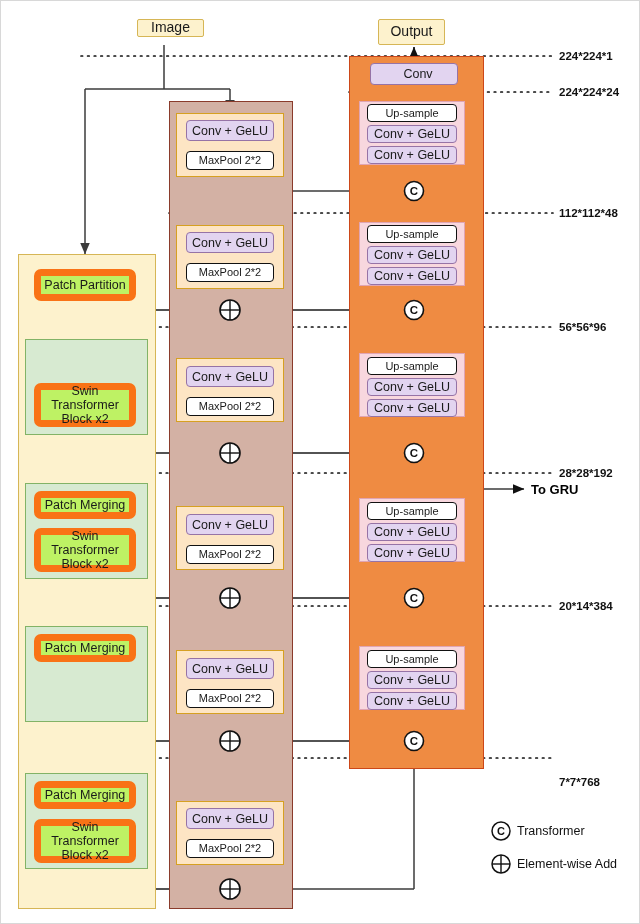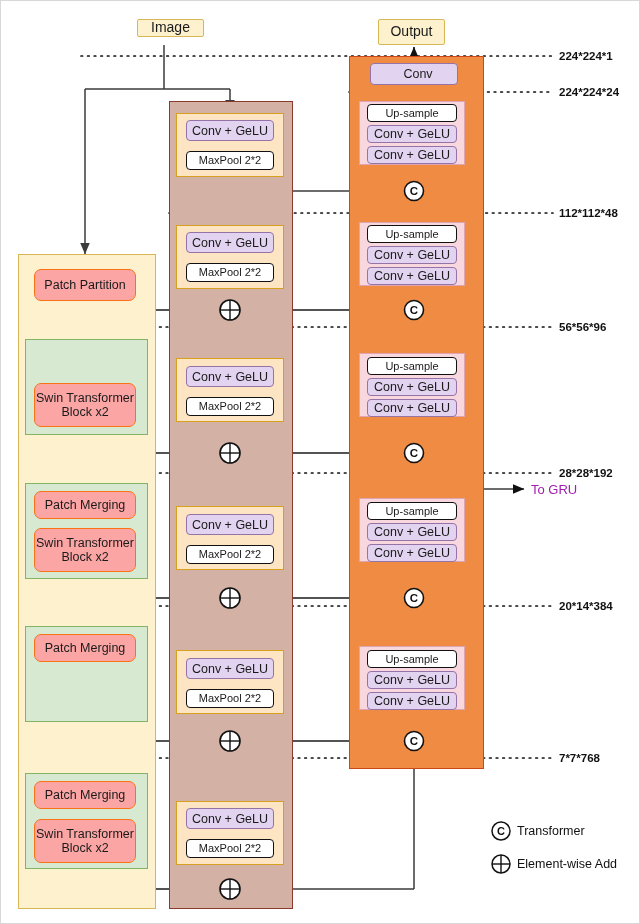--- a/index.html
+++ b/index.html
@@ -7,26 +7,26 @@
   #page{position:relative;width:640px;height:924px;background:#fff;border:1px solid #d8d8d8;box-sizing:border-box;overflow:hidden;}
   #svg{position:absolute;left:0;top:0;width:640px;height:924px;}
   .node{position:absolute;box-sizing:border-box;display:flex;align-items:center;justify-content:center;text-align:center;line-height:1.12;color:#1a1a1a;}
   .col{position:absolute;box-sizing:border-box;}
   .col-swin{background:#fdf2cd;border:1px solid #d6b656;}
   .col-cnn{background:#d3b1a4;border:1px solid #8a3b2b;}
   .col-dec{background:#ef8b42;border:1px solid #cc4718;}
   .grp-green{position:absolute;box-sizing:border-box;background:#d7ead1;border:1px solid #82b366;}
   .grp-cnn{position:absolute;box-sizing:border-box;background:#fde5c4;border:1px solid #d6a021;}
   .grp-dec{position:absolute;box-sizing:border-box;background:#f8d7de;border:1px solid #e0a5b3;}
-  .b-blue{background:#fca5a5;border:1px solid #f97316;border-radius:7px;font-size:12.5px;}
+  .b-blue{background:#bef264;border:7px solid #f97316;border-radius:7px;font-size:12.5px;}
   .b-purple{background:#e2d4f0;border:1px solid #9673a6;border-radius:4px;font-size:12.5px;}
   .b-white{background:#ffffff;border:1px solid #111111;border-radius:4px;font-size:11px;}
   .b-yellow{background:#fdf2cd;border:1px solid #d6b656;border-radius:2px;font-size:14px;}
   .dimlabel{position:absolute;font-size:11.5px;font-weight:bold;color:#111;white-space:nowrap;}
-  .gru-label{position:absolute;font-size:13px;font-weight:normal;color:#a21caf;white-space:nowrap;}
+  .gru-label{position:absolute;font-size:13px;font-weight:bold;color:#000000;white-space:nowrap;}
   .legend-text{position:absolute;font-size:12.5px;color:#111;white-space:nowrap;}
 </style>
 </head>
 <body>
 
 <div id="page">
 
   <svg id="svg" viewBox="0 0 640 924">
     <defs>
       <marker id="ah" markerWidth="9" markerHeight="9" refX="7.4" refY="3.2" orient="auto">
@@ -321,21 +321,21 @@
       <text x="413" y="744.4" font-family="Liberation Sans, sans-serif" font-size="11.5" font-weight="bold" text-anchor="middle" fill="#111">C</text>
     </g>
   </svg>
 
   <div class="dimlabel" style="left:558px;top:49px;">224*224*1</div>
   <div class="dimlabel" style="left:558px;top:85px;">224*224*24</div>
   <div class="dimlabel" style="left:558px;top:206px;">112*112*48</div>
   <div class="dimlabel" style="left:558px;top:320px;">56*56*96</div>
   <div class="dimlabel" style="left:558px;top:466px;">28*28*192</div>
   <div class="dimlabel" style="left:558px;top:599px;">20*14*384</div>
-  <div class="dimlabel" style="left:558px;top:751px;">7*7*768</div>
+  <div class="dimlabel" style="left:558px;top:775px;">7*7*768</div>
 
   <div class="gru-label" style="left:530px;top:481px;">To GRU</div>
 
   <svg style="position:absolute;left:488px;top:818px;width:30px;height:60px;">
     <g>
       <circle cx="12" cy="12" r="9" fill="#fff" stroke="#111" stroke-width="1.5"></circle>
       <text x="12" y="16.3" font-family="Liberation Sans, sans-serif" font-size="11" font-weight="bold" text-anchor="middle" fill="#111">C</text>
     </g>
     <g>
       <circle cx="12" cy="45" r="9" fill="#fff" stroke="#111" stroke-width="1.5"></circle>

